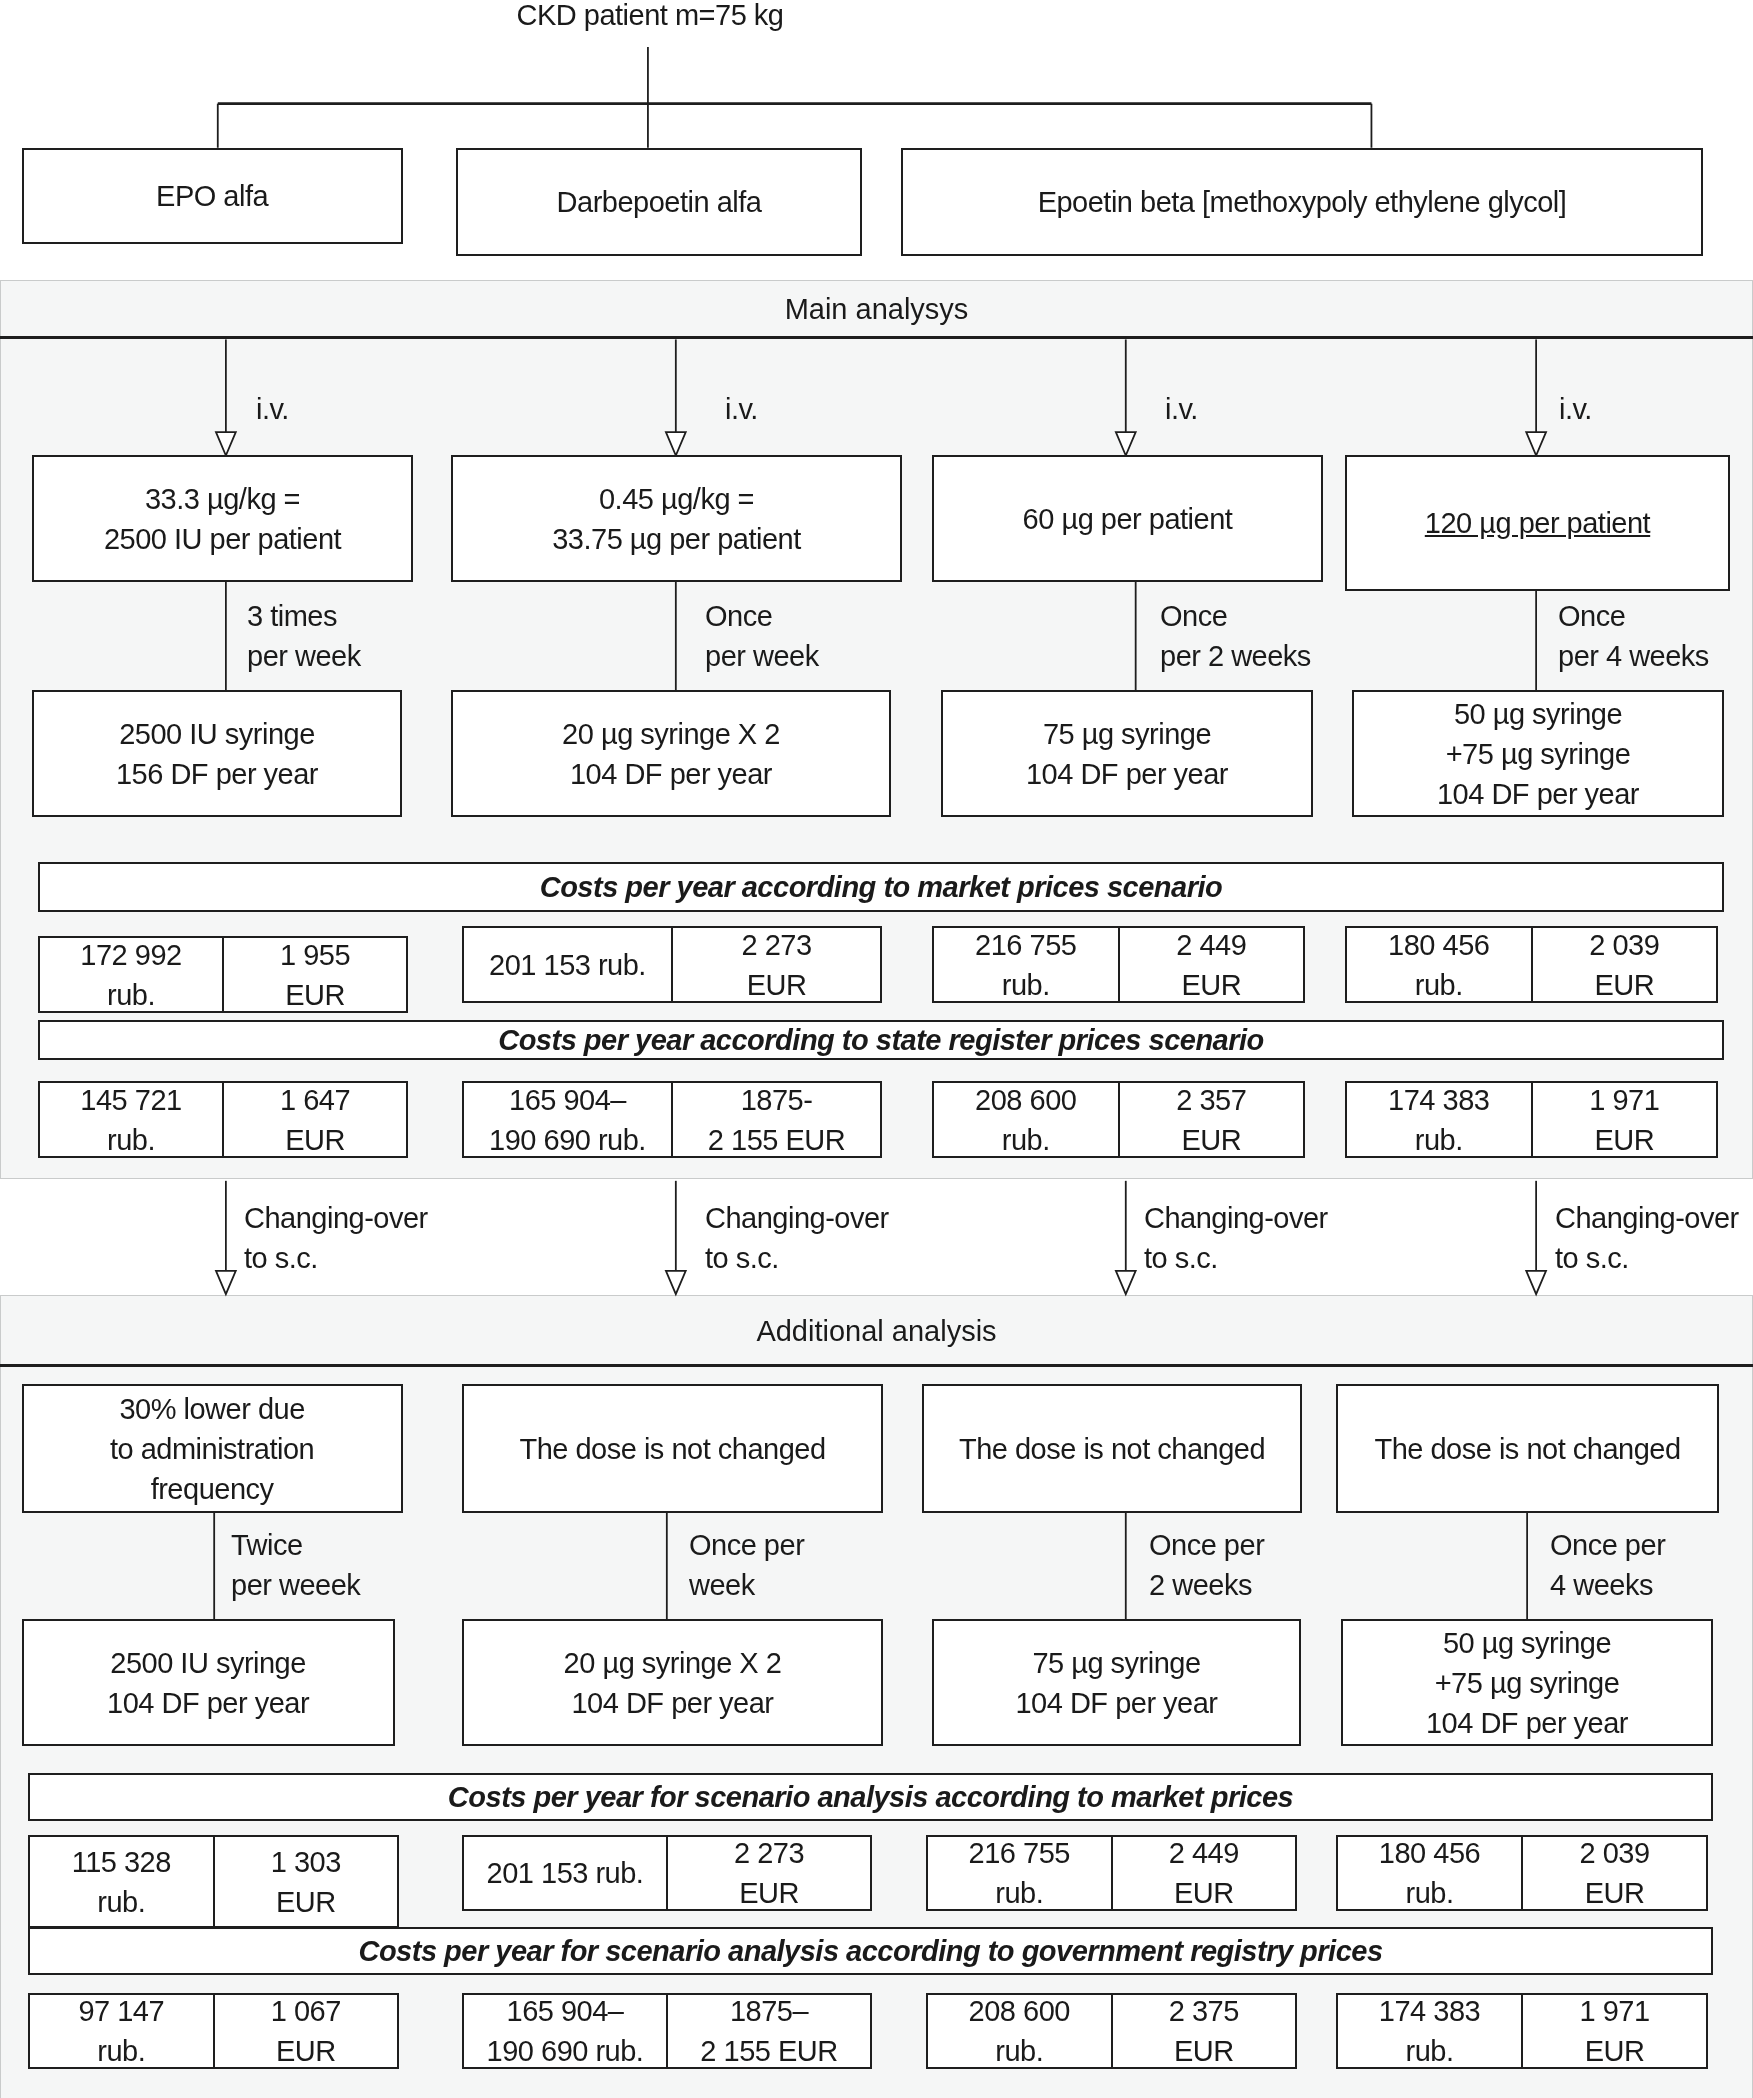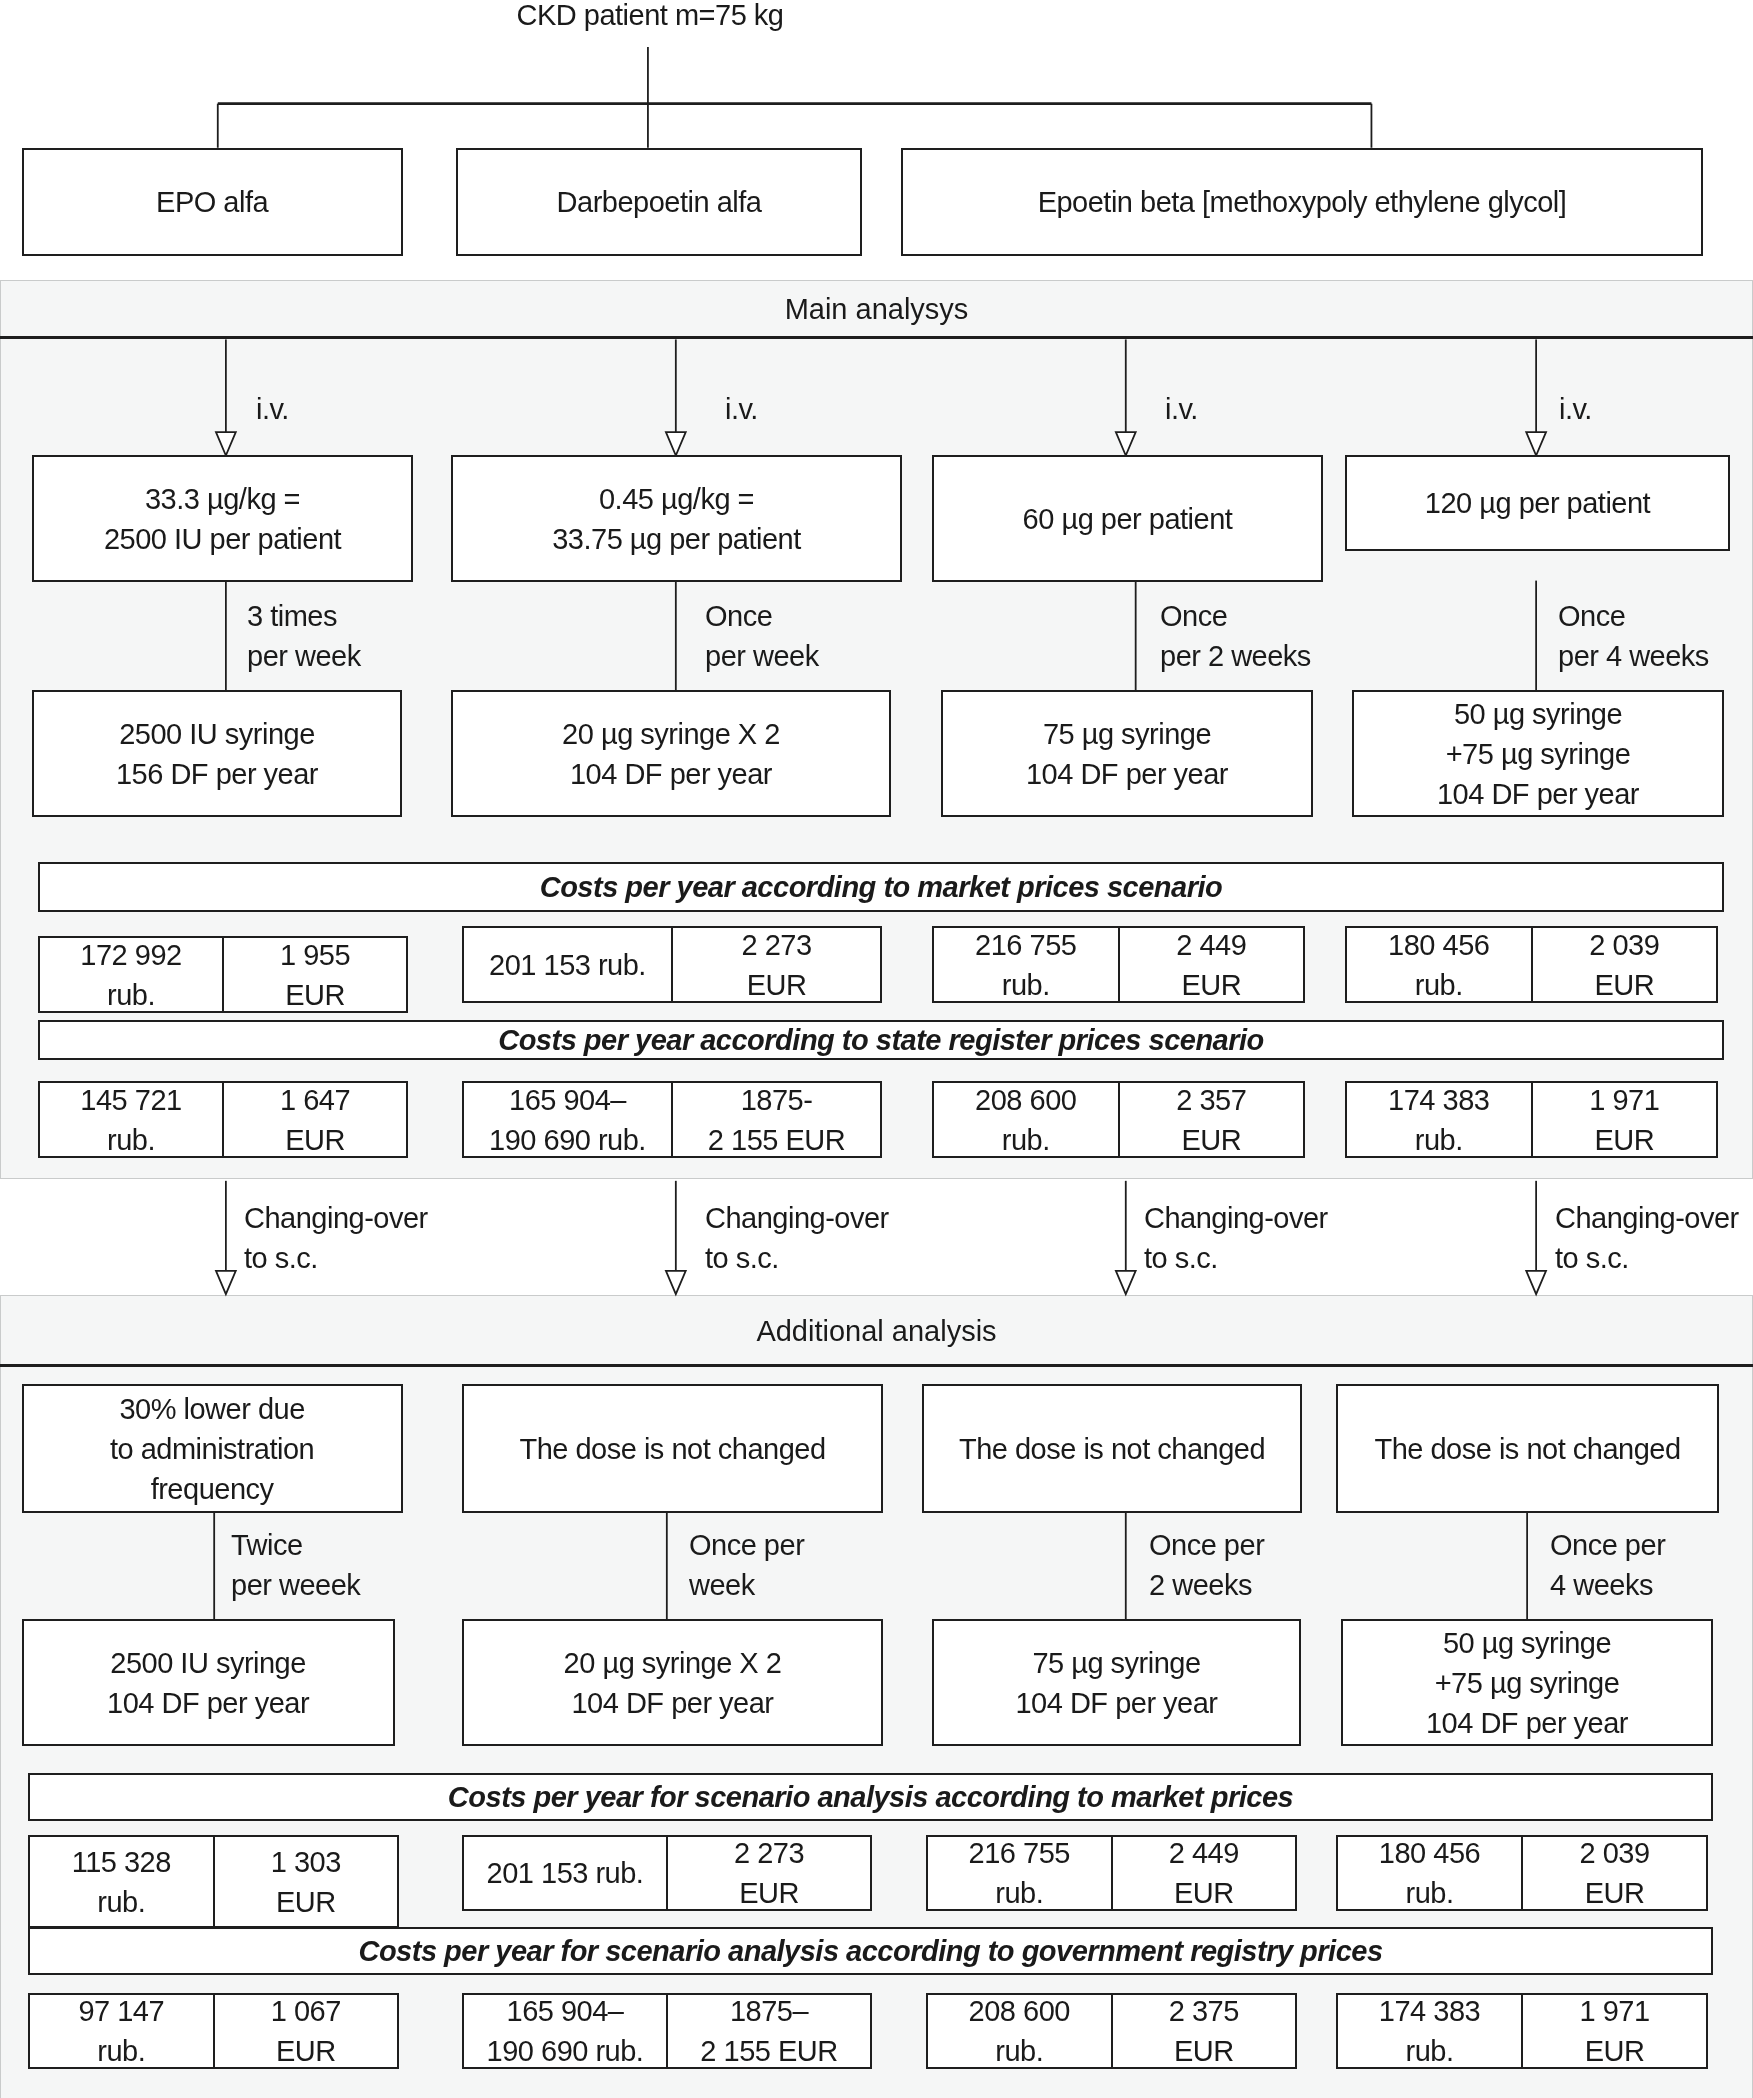--- a/index.html
+++ b/index.html
@@ -89,21 +89,21 @@
       <line x1="1707" y1="645" x2="1707" y2="767" stroke="#1e1e1e" stroke-width="2"></line>
       <line x1="238" y1="1680" x2="238" y2="1799" stroke="#1e1e1e" stroke-width="2"></line>
       <line x1="741" y1="1680" x2="741" y2="1799" stroke="#1e1e1e" stroke-width="2"></line>
       <line x1="1251" y1="1680" x2="1251" y2="1799" stroke="#1e1e1e" stroke-width="2"></line>
       <line x1="1697" y1="1680" x2="1697" y2="1799" stroke="#1e1e1e" stroke-width="2"></line>
     </g>
 </svg>
 
 <div class="label" style="left:468px;top:-5.4px;width:364px;text-align:center;">CKD patient m=75 kg</div>
 
-<div class="box" style="left:21.6px;top:148px;width:381px;height:108px;">
+<div class="box" style="left:21.6px;top:148px;width:381px;height:96px;">
   <span>EPO alfa</span>
 </div>
 <div class="box" style="left:456px;top:148px;width:406px;height:108px;">
   <span>Darbepoetin alfa</span>
 </div>
 <div class="box" style="left:901px;top:148px;width:802px;height:108px;">
   <span>Epoetin beta [methoxypoly ethylene glycol]</span>
 </div>
 
 <div class="label" style="left:256px;top:389px;">i.v.</div>
@@ -115,21 +115,21 @@
   <span>33.3 µg/kg =
 2500 IU per patient</span>
 </div>
 <div class="box" style="left:451px;top:455px;width:451px;height:127px;">
   <span>0.45 µg/kg =
 33.75 µg per patient</span>
 </div>
 <div class="box" style="left:932px;top:455px;width:391px;height:127px;">
   <span>60 µg per patient</span>
 </div>
-<div class="box" style="left:1345px;top:455px;width:385px;height:96px;">
+<div class="box" style="left:1345px;top:455px;width:385px;height:136px;text-decoration:underline;">
   <span>120 µg per patient</span>
 </div>
 
 <div class="label" style="left:247px;top:596px;">3 times
 per week</div>
 <div class="label" style="left:705px;top:596px;">Once
 per week</div>
 <div class="label" style="left:1160px;top:596px;">Once
 per 2 weeks</div>
 <div class="label" style="left:1558px;top:596px;">Once

